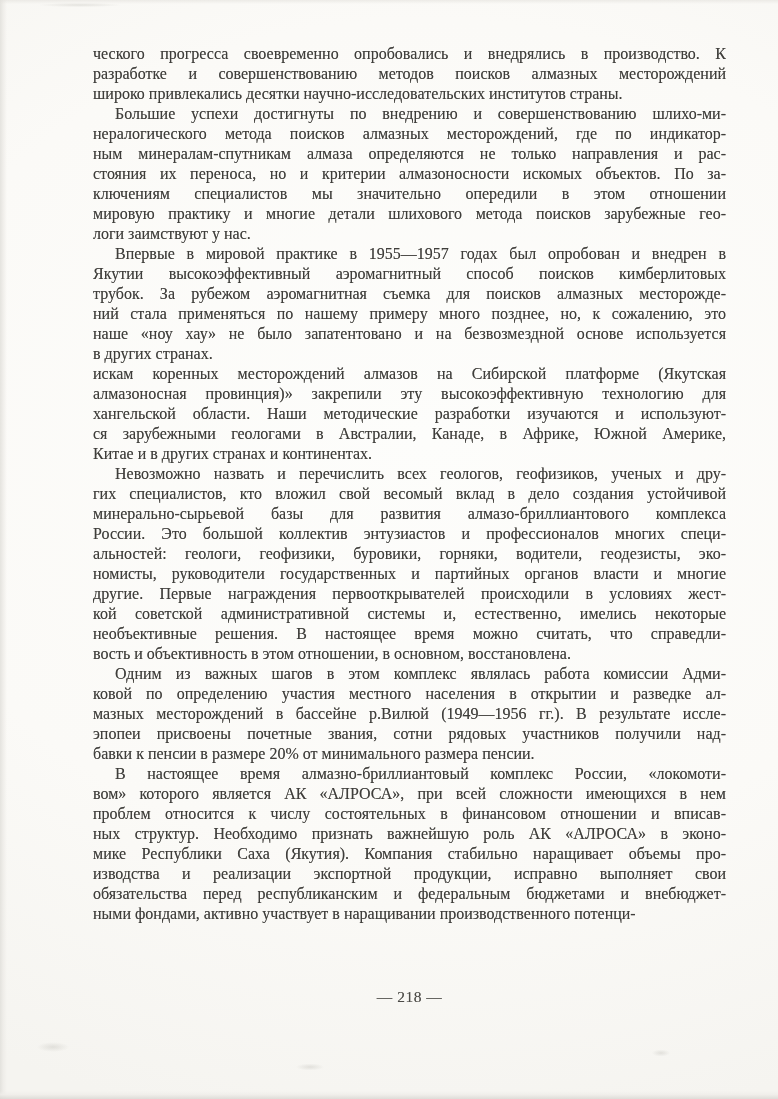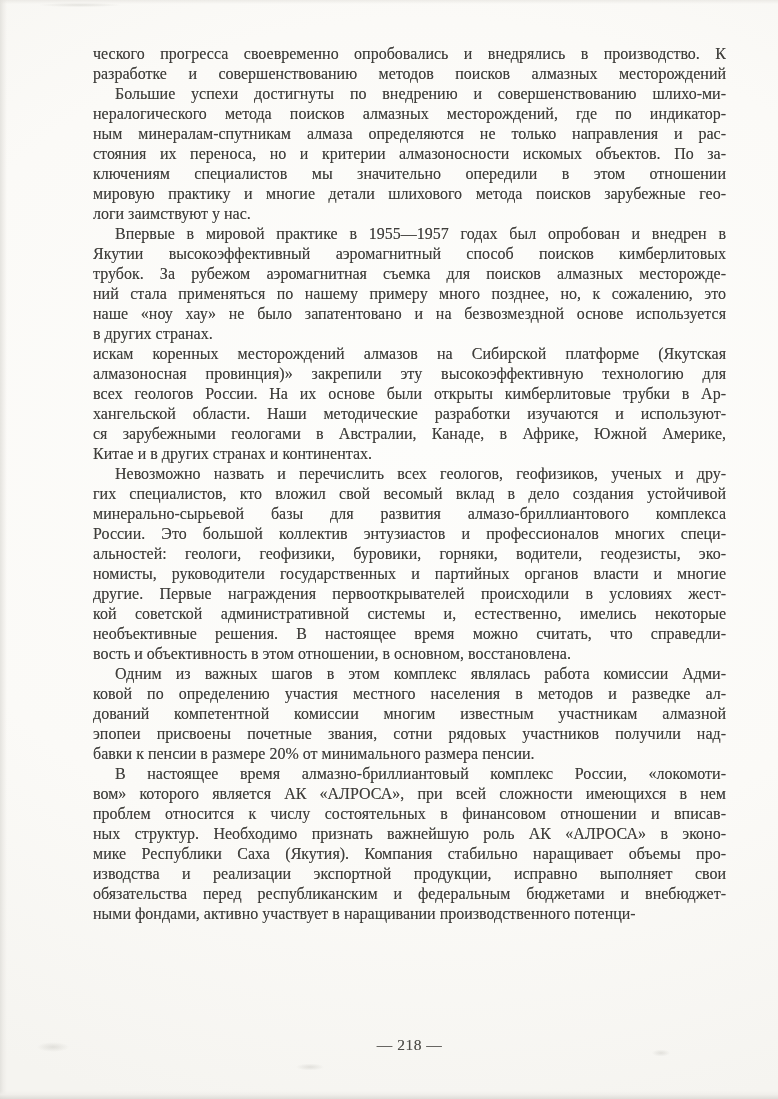--- a/index.html
+++ b/index.html
@@ -66,21 +66,21 @@
     white-space: normal;
     height: 20px;
     overflow: visible;
   }
   .line.last { text-align-last: left; }
   .line.indent { text-indent: 22px; }
 
   .footer {
     position: absolute;
     left: 93px;
-    top: 1036px;
+    top: 988px;
     width: 633px;
     text-align: center;
     font-size: 15.5px;
     color: #4c4b47;
     letter-spacing: 0.5px;
     text-shadow: 0 0 0.45px rgba(70,68,64,0.5);
   }
 </style>
 </head>
 <body>
@@ -90,52 +90,52 @@
   <div class="scan-edge-top"></div>
   <div class="scan-edge-bottom"></div>
   <div class="smudge s1"></div>
   <div class="smudge s2"></div>
   <div class="smudge s3"></div>
   <div class="smudge s4"></div>
 
   <div class="text-block">
       <div class="line">ческого прогресса своевременно опробовались и внедрялись в производство. К</div>
       <div class="line">разработке и совершенствованию методов поисков алмазных месторождений</div>
+      <div class="line last">широко привлекались десятки научно-исследовательских институтов страны.</div>
       <div class="line indent">Большие успехи достигнуты по внедрению и совершенствованию шлихо-ми-</div>
       <div class="line">нералогического метода поисков алмазных месторождений, где по индикатор-</div>
       <div class="line">ным минералам-спутникам алмаза определяются не только направления и рас-</div>
       <div class="line">стояния их переноса, но и критерии алмазоносности искомых объектов. По за-</div>
       <div class="line">ключениям специалистов мы значительно опередили в этом отношении</div>
       <div class="line">мировую практику и многие детали шлихового метода поисков зарубежные гео-</div>
       <div class="line last">логи заимствуют у нас.</div>
       <div class="line indent">Впервые в мировой практике в 1955—1957 годах был опробован и внедрен в</div>
       <div class="line">Якутии высокоэффективный аэромагнитный способ поисков кимберлитовых</div>
       <div class="line">трубок. За рубежом аэромагнитная съемка для поисков алмазных месторожде-</div>
       <div class="line">ний стала применяться по нашему примеру много позднее, но, к сожалению, это</div>
       <div class="line">наше «ноу хау» не было запатентовано и на безвозмездной основе используется</div>
       <div class="line last">в других странах.</div>
       <div class="line">искам коренных месторождений алмазов на Сибирской платформе (Якутская</div>
       <div class="line">алмазоносная провинция)» закрепили эту высокоэффективную технологию для</div>
-      <div class="line">всех геологов России. На их основе были открыты кимберлитовые трубки в Ар-</div>
       <div class="line">хангельской области. Наши методические разработки изучаются и используют-</div>
       <div class="line">ся зарубежными геологами в Австралии, Канаде, в Африке, Южной Америке,</div>
       <div class="line last">Китае и в других странах и континентах.</div>
       <div class="line indent">Невозможно назвать и перечислить всех геологов, геофизиков, ученых и дру-</div>
       <div class="line">гих специалистов, кто вложил свой весомый вклад в дело создания устойчивой</div>
       <div class="line">минерально-сырьевой базы для развития алмазо-бриллиантового комплекса</div>
       <div class="line">России. Это большой коллектив энтузиастов и профессионалов многих специ-</div>
       <div class="line">альностей: геологи, геофизики, буровики, горняки, водители, геодезисты, эко-</div>
       <div class="line">номисты, руководители государственных и партийных органов власти и многие</div>
       <div class="line">другие. Первые награждения первооткрывателей происходили в условиях жест-</div>
       <div class="line">кой советской административной системы и, естественно, имелись некоторые</div>
       <div class="line">необъективные решения. В настоящее время можно считать, что справедли-</div>
       <div class="line last">вость и объективность в этом отношении, в основном, восстановлена.</div>
       <div class="line indent">Одним из важных шагов в этом комплекс являлась работа комиссии Адми-</div>
-      <div class="line">ковой по определению участия местного населения в методов и разведке ал-</div>
-      <div class="line">дований компетентной комиссии многим известным участникам алмазной</div>
+      <div class="line">ковой по определению участия местного населения в открытии и разведке ал-</div>
+      <div class="line">мазных месторождений в бассейне р.Вилюй (1949—1956 гг.). В результате иссле-</div>
       <div class="line">эпопеи присвоены почетные звания, сотни рядовых участников получили над-</div>
       <div class="line last">бавки к пенсии в размере 20% от минимального размера пенсии.</div>
       <div class="line indent">В настоящее время алмазно-бриллиантовый комплекс России, «локомоти-</div>
       <div class="line">вом» которого является АК «АЛРОСА», при всей сложности имеющихся в нем</div>
       <div class="line">проблем относится к числу состоятельных в финансовом отношении и вписав-</div>
       <div class="line">ных структур. Необходимо признать важнейшую роль АК «АЛРОСА» в эконо-</div>
       <div class="line">мике Республики Саха (Якутия). Компания стабильно наращивает объемы про-</div>
       <div class="line">изводства и реализации экспортной продукции, исправно выполняет свои</div>
       <div class="line">обязательства перед республиканским и федеральным бюджетами и внебюджет-</div>
       <div class="line last">ными фондами, активно участвует в наращивании производственного потенци-</div>

